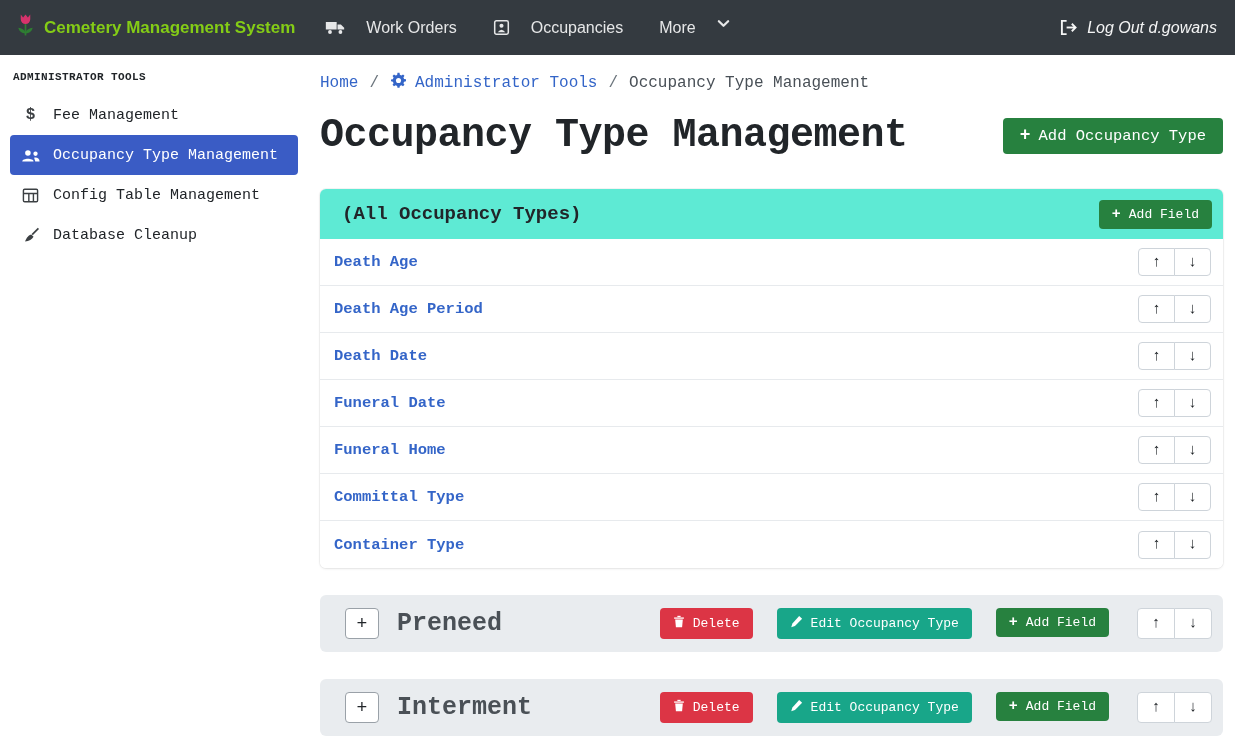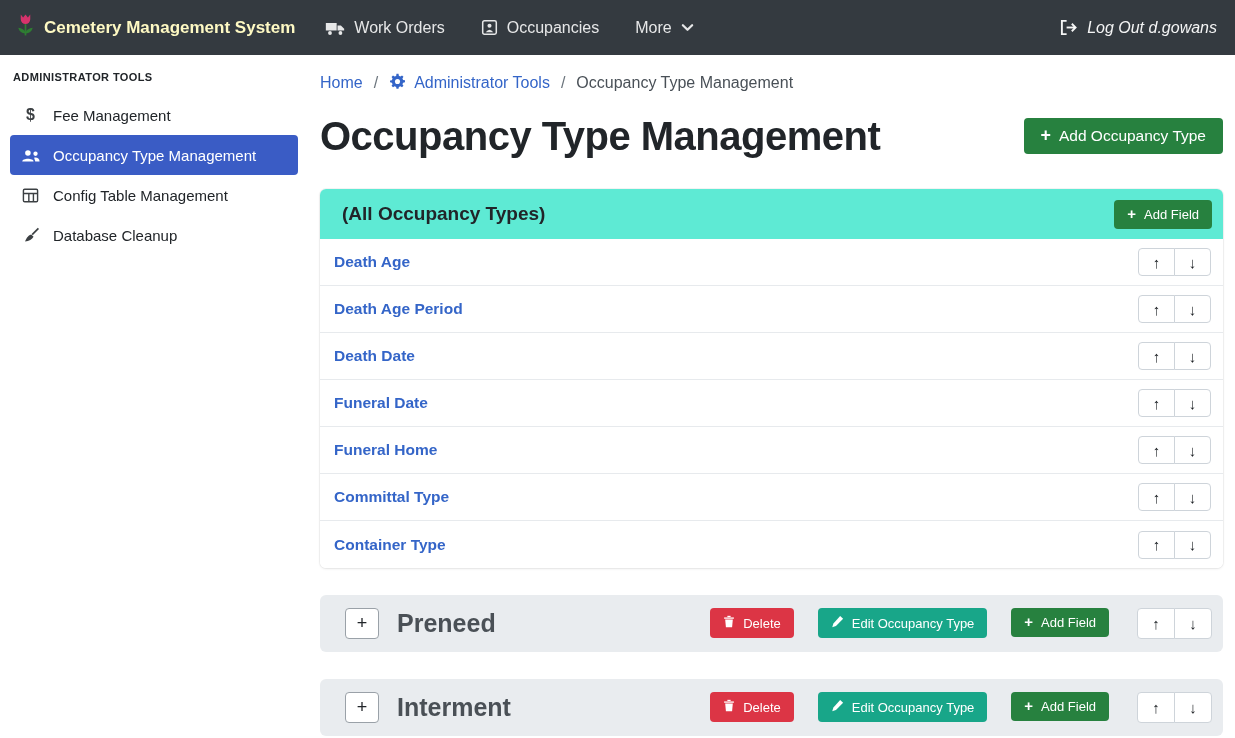--- a/index.html
+++ b/index.html
@@ -10,31 +10,31 @@
     background:#fff; color:#212529;
   }
   a { text-decoration:none; }
   button { font-family:inherit; cursor:pointer; }
 
   
   .navbar {
     height:55px; background:#343a40; display:flex; align-items:center;
     padding:0 16px; color:#fff;
   }
-  .brand { display:flex; align-items:center; gap:9px; color:#fef9c3; font-weight:700; font-size:17px; margin-right:30px; cursor:pointer; }
+  .brand { display:flex; align-items:center; gap:9px; color:#84cc16; font-weight:700; font-size:17px; margin-right:30px; cursor:pointer; }
   .nav-item {
-    display:flex; align-items:center; gap:9px; color:rgba(255,255,255,.88);
+    display:flex; gap:21px; color:rgba(255,255,255,.88);
     font-size:16px; margin-right:36px; cursor:pointer;
   }
   .nav-item svg, .logout svg { display:block; }
   .nav-spacer { flex:1; }
   .logout { display:flex; align-items:center; gap:9px; color:rgba(255,255,255,.95); font-size:16px; cursor:pointer; margin-right:2px;font-style:italic; }
 
   
-  .layout { display:flex; height:521px; }
+  .layout { display:flex; height:521px;font-family:Liberation Mono, monospace; }
   .sidebar { width:308px; flex:none; padding-top:10px; }
   .side-heading { padding:6px 13px 12px; font-size:11px; font-weight:700; letter-spacing:.4px; color:#212529; }
   .side-item {
     display:flex; align-items:center; gap:11px; height:40px;
     margin:0 10px; padding:0 9px; border-radius:4px;
     font-size:15px; color:#212529; cursor:pointer;
   }
   .s-icon { width:23px; display:flex; justify-content:center; align-items:center; color:#3c4043; flex:none; }
   .dollar { font-weight:700; font-size:16px; }
   .side-item.active { background:#3a5cc5; color:#fff; }

